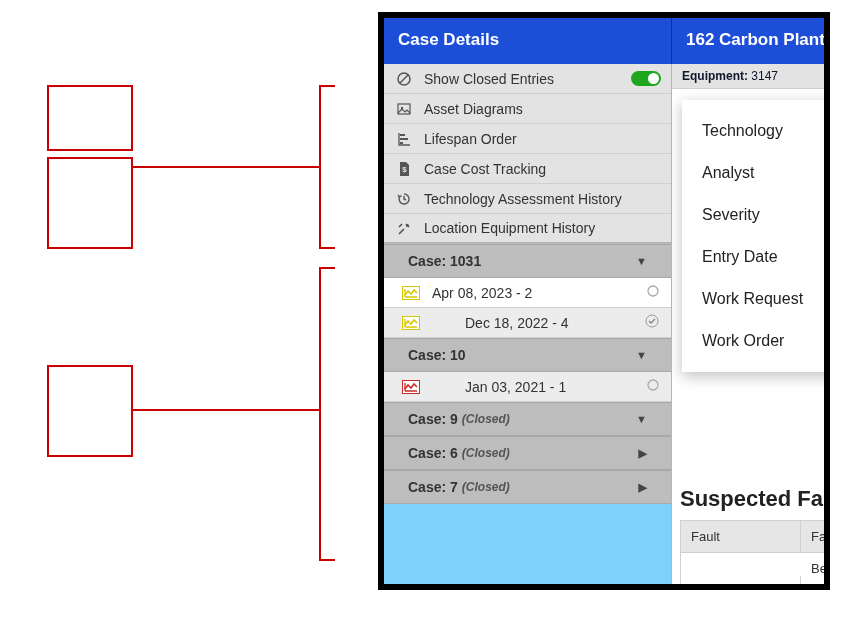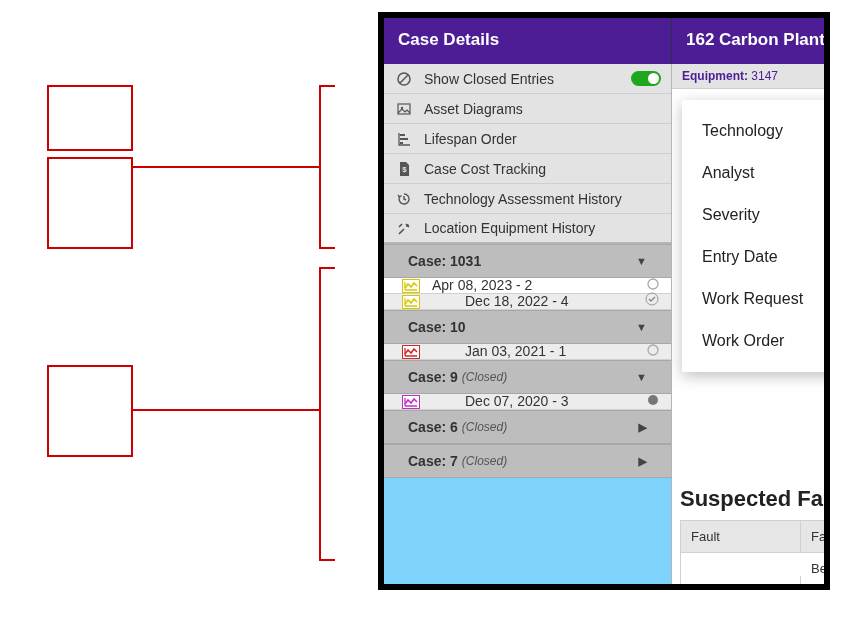--- a/index.html
+++ b/index.html
@@ -21,21 +21,21 @@
     top: 12px;
     width: 452px;
     height: 578px;
     border: 6px solid #000;
     background: #fff;
     overflow: hidden;
   }
   .header-bar {
     display: flex;
     height: 46px;
-    background: #4c1d95;
+    background: #1d4ed8;
     color: #fff;
   }
   .header-left {
     width: 288px;
     padding: 12px 14px;
     font-size: 17px;
     font-weight: 600;
     border-right: 1px solid #2a3344;
   }
   .header-right {
@@ -100,35 +100,35 @@
     padding: 0 24px;
     background: #bdbdbd;
     border-top: 1px solid #a8a8a8;
     border-bottom: 1px solid #a8a8a8;
     font-size: 14px;
     color: #333;
     font-weight: 700;
     cursor: pointer;
   }
   .case-header .closed {
-    font-weight: 400;
+    font-weight: 700;
     font-style: italic;
     font-size: 12px;
     margin-left: 4px;
     color: #555;
   }
   .case-header .chev {
     margin-left: auto;
     font-size: 11px;
     color: #444;
   }
   .entry-row {
     display: flex;
-    align-items: flex-end;
-    height: 16px;
+    align-items: center;
+    height: 30px;
     padding: 0 12px 0 18px;
     font-size: 14px;
     color: #333;
     cursor: pointer;
     border-bottom: 1px solid #d0d0d0;
   }
   .entry-row.white { background: #fff; }
   .entry-row.light { background: #ececec; gap: 33px; }
   .entry-row .chart-icon {
     width: 18px;
@@ -144,21 +144,21 @@
   .right-panel {
     flex: 1;
     background: #fff;
     position: relative;
     overflow: hidden;
   }
   .equip-bar {
     background: #e3e3e3;
     padding: 5px 10px;
     font-size: 12px;
-    color: #4c1d95;
+    color: #0f172a;
     border-bottom: 1px solid #cfcfcf;
   }
   .equip-bar b { font-weight: 700; }
   .dropdown-panel {
     position: absolute;
     left: 10px;
     top: 36px;
     width: 200px;
     background: #fff;
     box-shadow: 0 4px 14px rgba(0,0,0,0.25);
@@ -344,31 +344,20 @@
               </svg></span>
             <span>Jan 03, 2021 - 1</span>
             <span class="status"><svg width="12" height="12">
                 <circle cx="6" cy="6" r="5" fill="none" stroke="#aaa" stroke-width="1.3"></circle>
               </svg></span>
           </div>
           <div class="case-header">
             <span>Case: 9</span>
             <span class="closed"> (Closed)</span>
             <span class="chev">▼</span>
-          </div>
-          <div class="entry-row light">
-            <span class="chart-icon"><svg viewBox="0 0 18 14" width="18" height="14">
-                <rect x="0.5" y="0.5" width="17" height="13" fill="#fff" stroke="#c030c0" stroke-width="1"></rect>
-                <path d="M3 11 L3 3 M3 11 L15 11" stroke="#c030c0" stroke-width="1.3" fill="none"></path>
-                <path d="M3 9 L6 5 L9 8 L12 4 L15 7" stroke="#c030c0" stroke-width="1.5" fill="none"></path>
-              </svg></span>
-            <span>Dec 07, 2020 - 3</span>
-            <span class="status"><svg width="12" height="12">
-                <circle cx="6" cy="6" r="5" fill="#777"></circle>
-              </svg></span>
           </div>
           <div class="case-header">
             <span>Case: 6</span>
             <span class="closed"> (Closed)</span>
             <span class="chev">▶</span>
           </div>
           <div class="case-header">
             <span>Case: 7</span>
             <span class="closed"> (Closed)</span>
             <span class="chev">▶</span>

